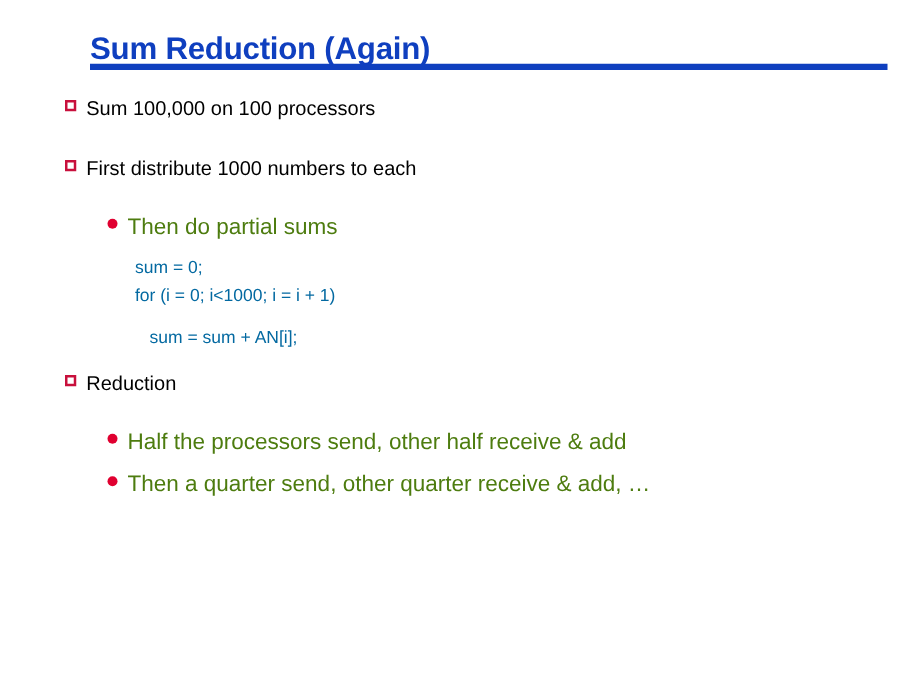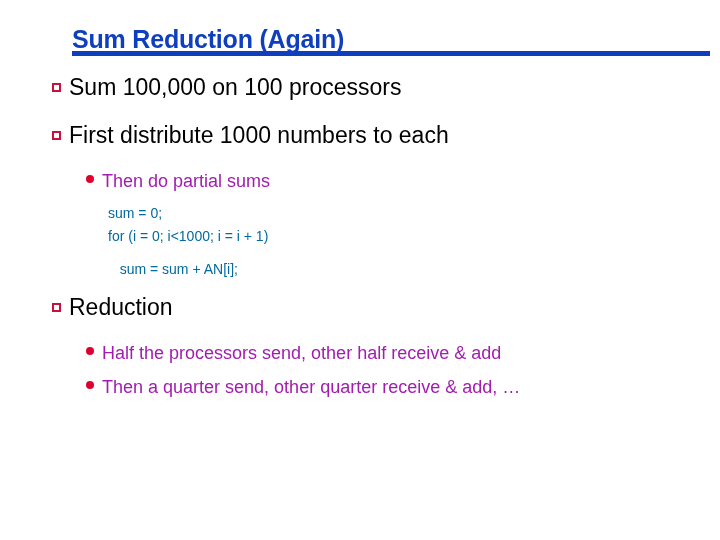--- a/index.html
+++ b/index.html
@@ -78,21 +78,21 @@
   }
   .sq {
     display: inline-block;
     width: 9px;
     height: 9px;
     border: 2px solid #C8103C;
     background: #ffffff;
     box-sizing: border-box;
   }
   .l1 .txt {
-    font-size: 23px;
+    font-size: 16px;
     color: #000000;
     line-height: 27px;
     font-family: "Liberation Sans", sans-serif;
   }
 
   
   .l2 {
     position: absolute;
     left: 86px;
     display: flex;
@@ -108,21 +108,21 @@
   }
   .dot {
     display: inline-block;
     width: 8px;
     height: 8px;
     border-radius: 50%;
     background: #E00030;
   }
   .l2 .txt {
     font-size: 18px;
-    color: #a21caf;
+    color: #4d7c0f;
     line-height: 22px;
     font-family: "Liberation Sans", sans-serif;
   }
 
   
   .code {
     position: absolute;
     left: 108px;
     font-family: Liberation Sans, sans-serif;
     font-size: 14px;

